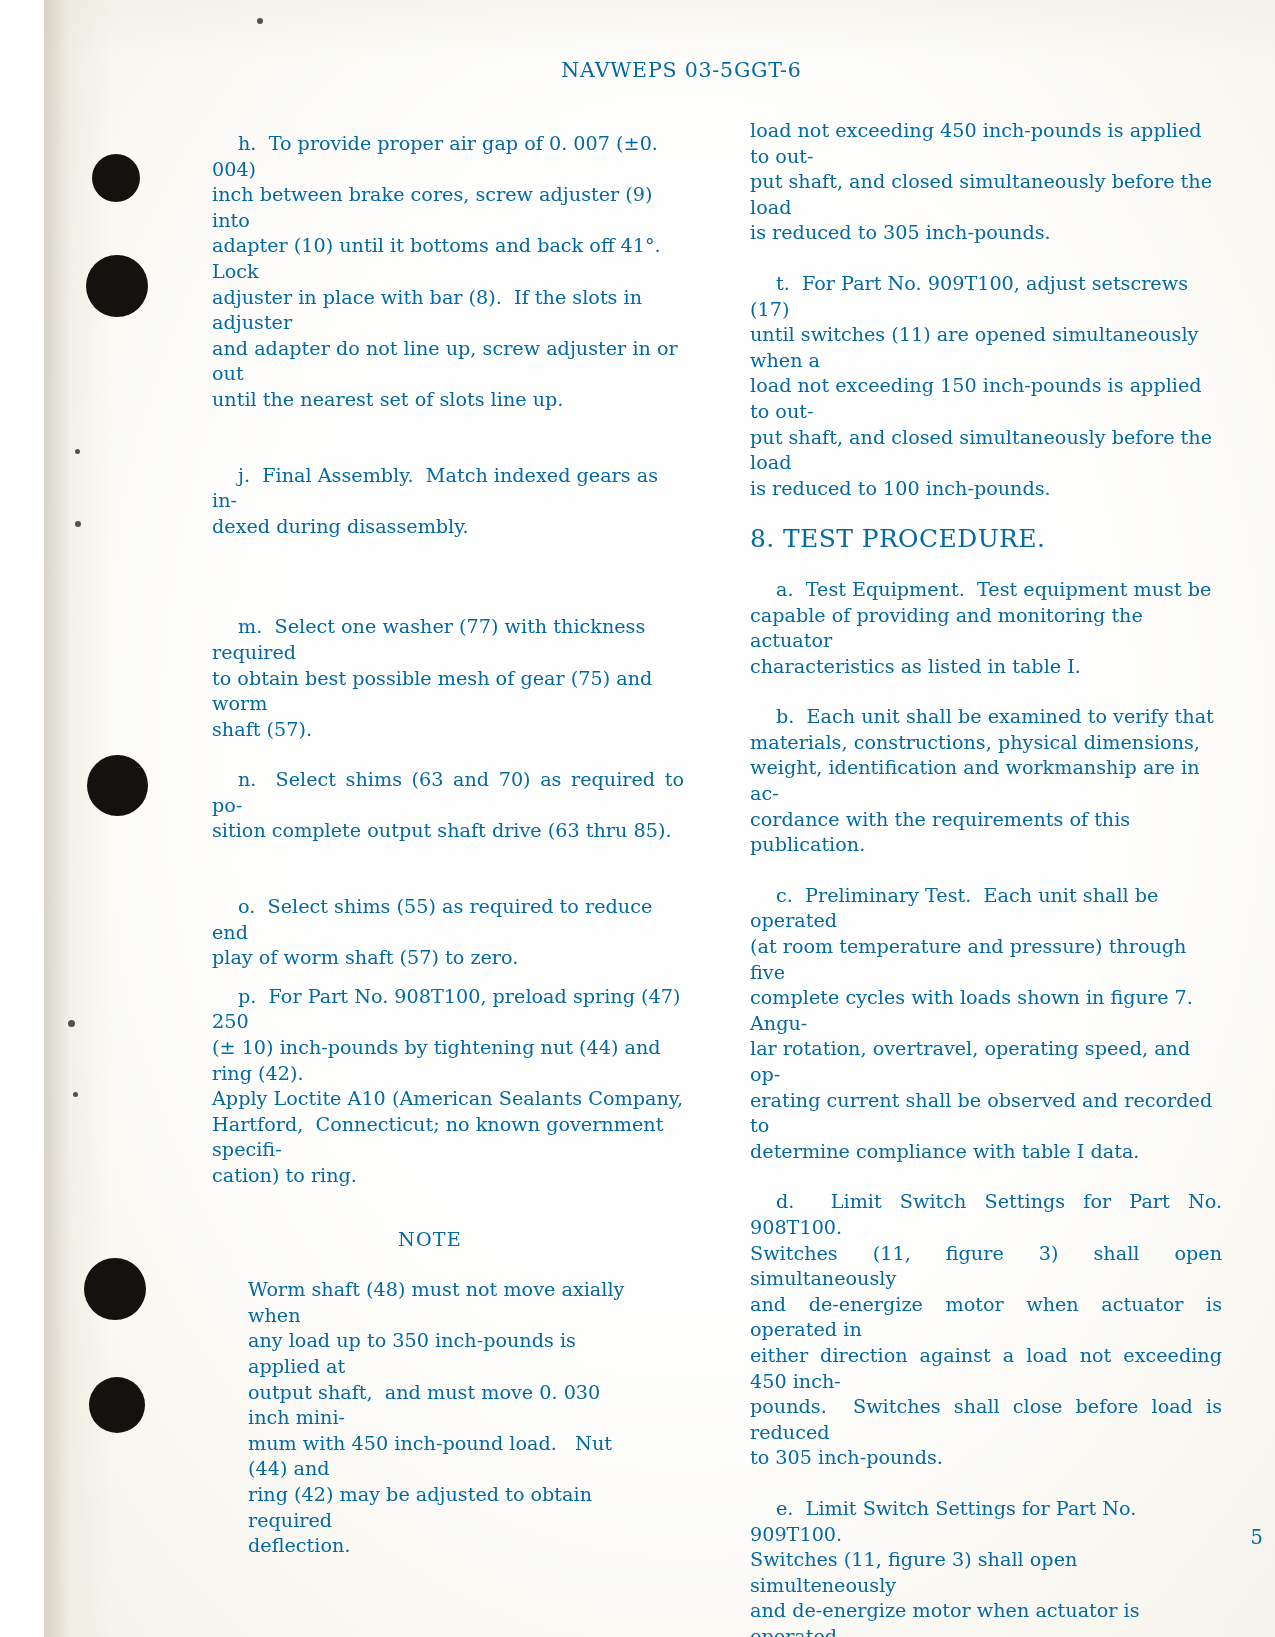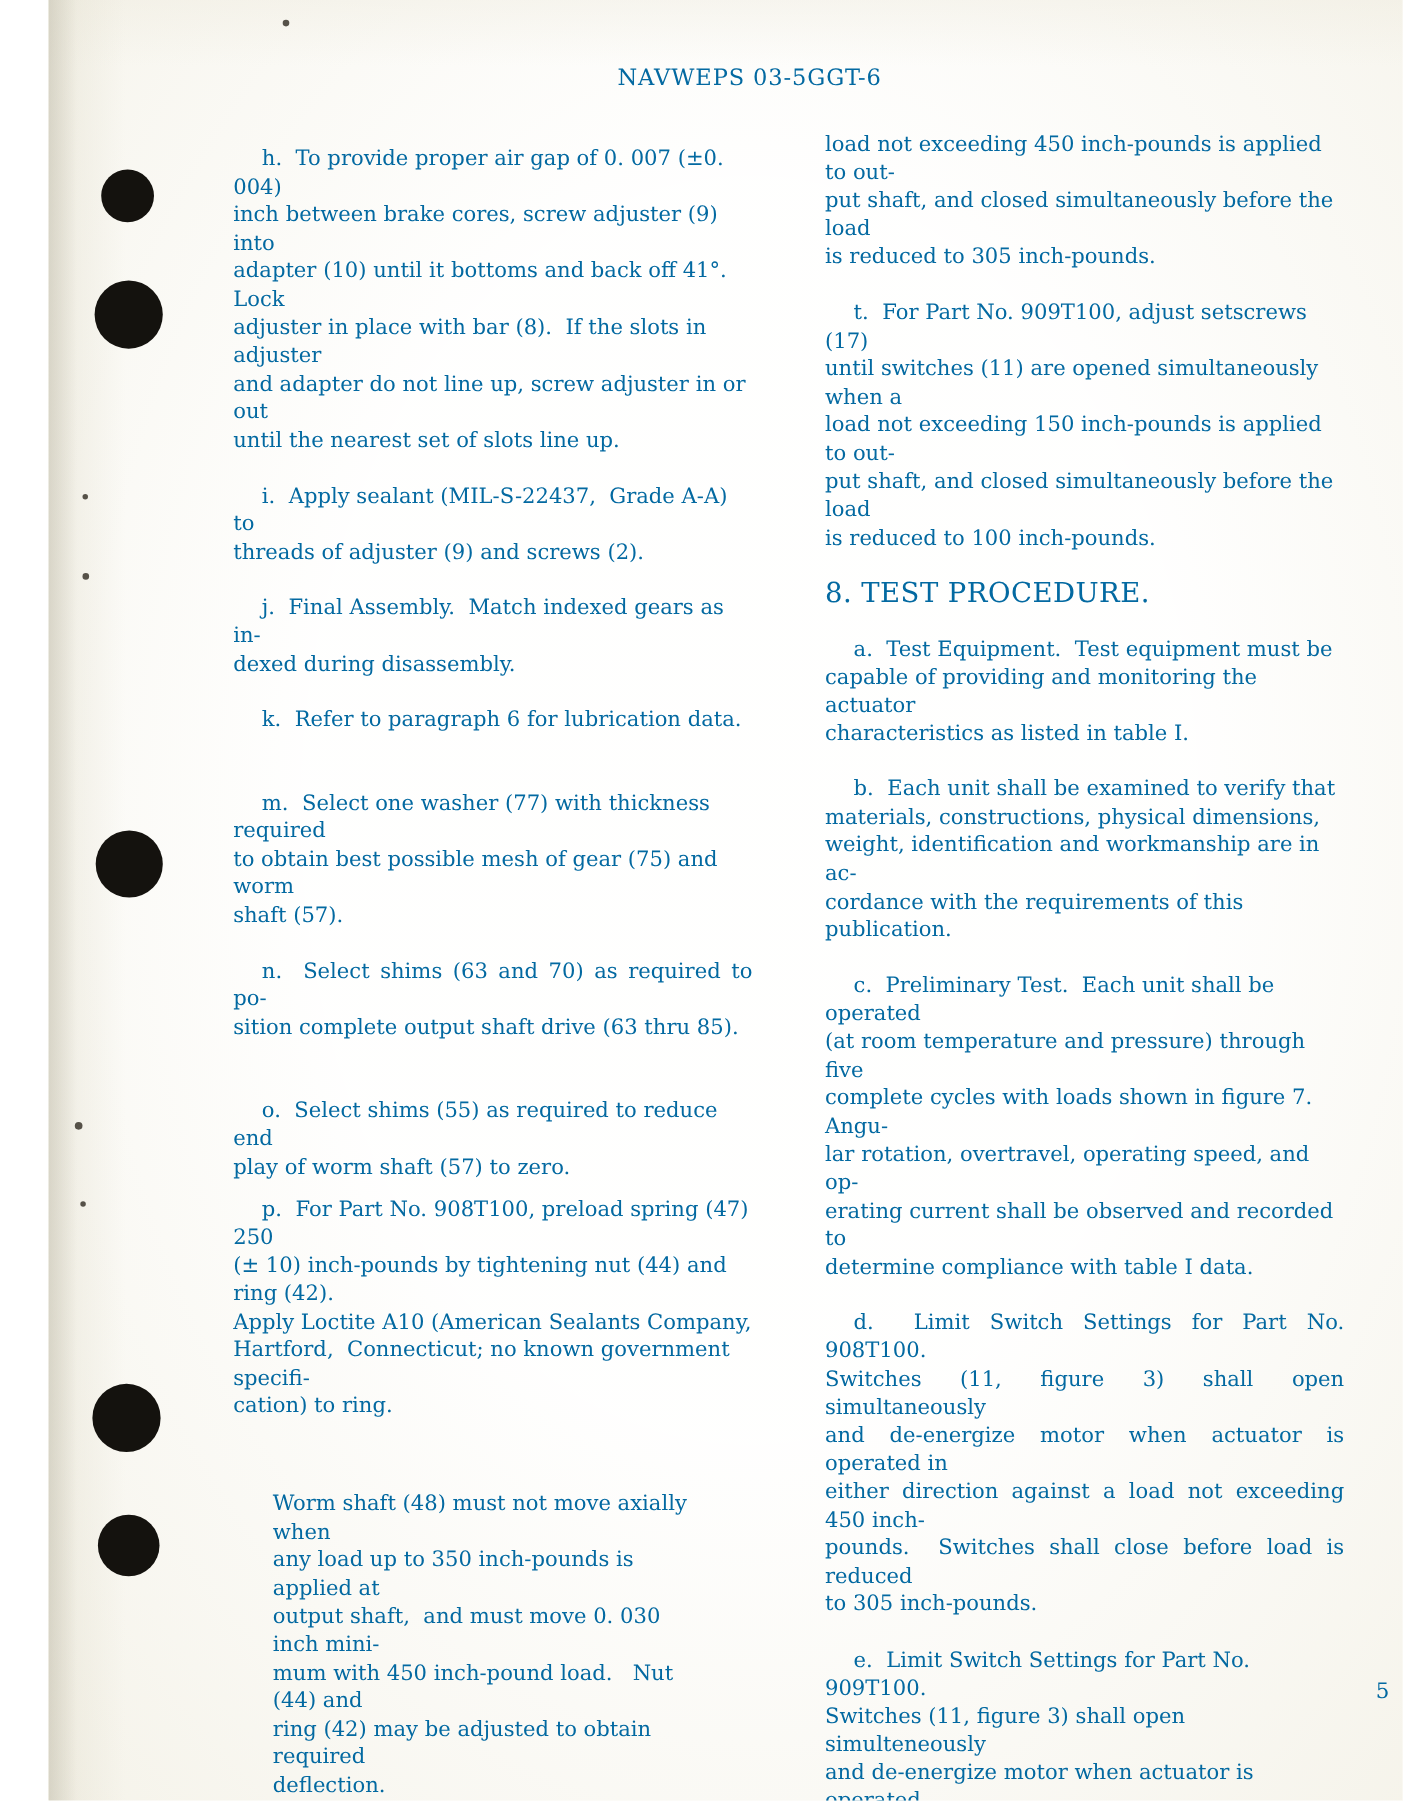--- a/index.html
+++ b/index.html
@@ -152,46 +152,44 @@
     <div class="col col-left">
 
       <div class="gap-sm"></div>
       <p class="t">h.  To provide proper air gap of 0. 007 (±0. 004)
 inch between brake cores, screw adjuster (9) into
 adapter (10) until it bottoms and back off 41°.  Lock
 adjuster in place with bar (8).  If the slots in adjuster
 and adapter do not line up, screw adjuster in or out
 until the nearest set of slots line up.</p>
       <div class="gap-md"></div>
-      <p class="t">i.  Apply sealant (MIL-S-22437,  Grade A-A) to
-threads of adjuster (9) and screws (2).</p>
       <div class="gap-md"></div>
       <p class="t">j.  Final Assembly.  Match indexed gears as in-
 dexed during disassembly.</p>
       <div class="gap-md"></div>
-      <p class="t">k.  Refer to paragraph 6 for lubrication data.</p>
       <div class="gap-md"></div>
       <div class="gap-md"></div>
       <p class="t">m.  Select one washer (77) with thickness required
 to obtain best possible mesh of gear (75) and worm
 shaft (57).</p>
       <div class="gap-md"></div>
       <p class="t just">n.  Select shims (63 and 70) as required to po-
 sition complete output shaft drive (63 thru 85).</p>
       <div class="gap-xl"></div>
       <p class="t">o.  Select shims (55) as required to reduce end
 play of worm shaft (57) to zero.</p>
       <div class="gap-sm"></div>
       <p class="t">p.  For Part No. 908T100, preload spring (47) 250
 (± 10) inch-pounds by tightening nut (44) and ring (42).
 Apply Loctite A10 (American Sealants Company,
 Hartford,  Connecticut; no known government specifi-
 cation) to ring.</p>
 
       <div class="gap-lg"></div>
+      <p class="note-label">NOTE</p>
       <div class="gap-md"></div>
       <p class="note-body">Worm shaft (48) must not move axially when
 any load up to 350 inch-pounds is applied at
 output shaft,  and must move 0. 030 inch mini-
 mum with 450 inch-pound load.   Nut (44) and
 ring (42) may be adjusted to obtain required
 deflection.</p>
 
     </div>
 

